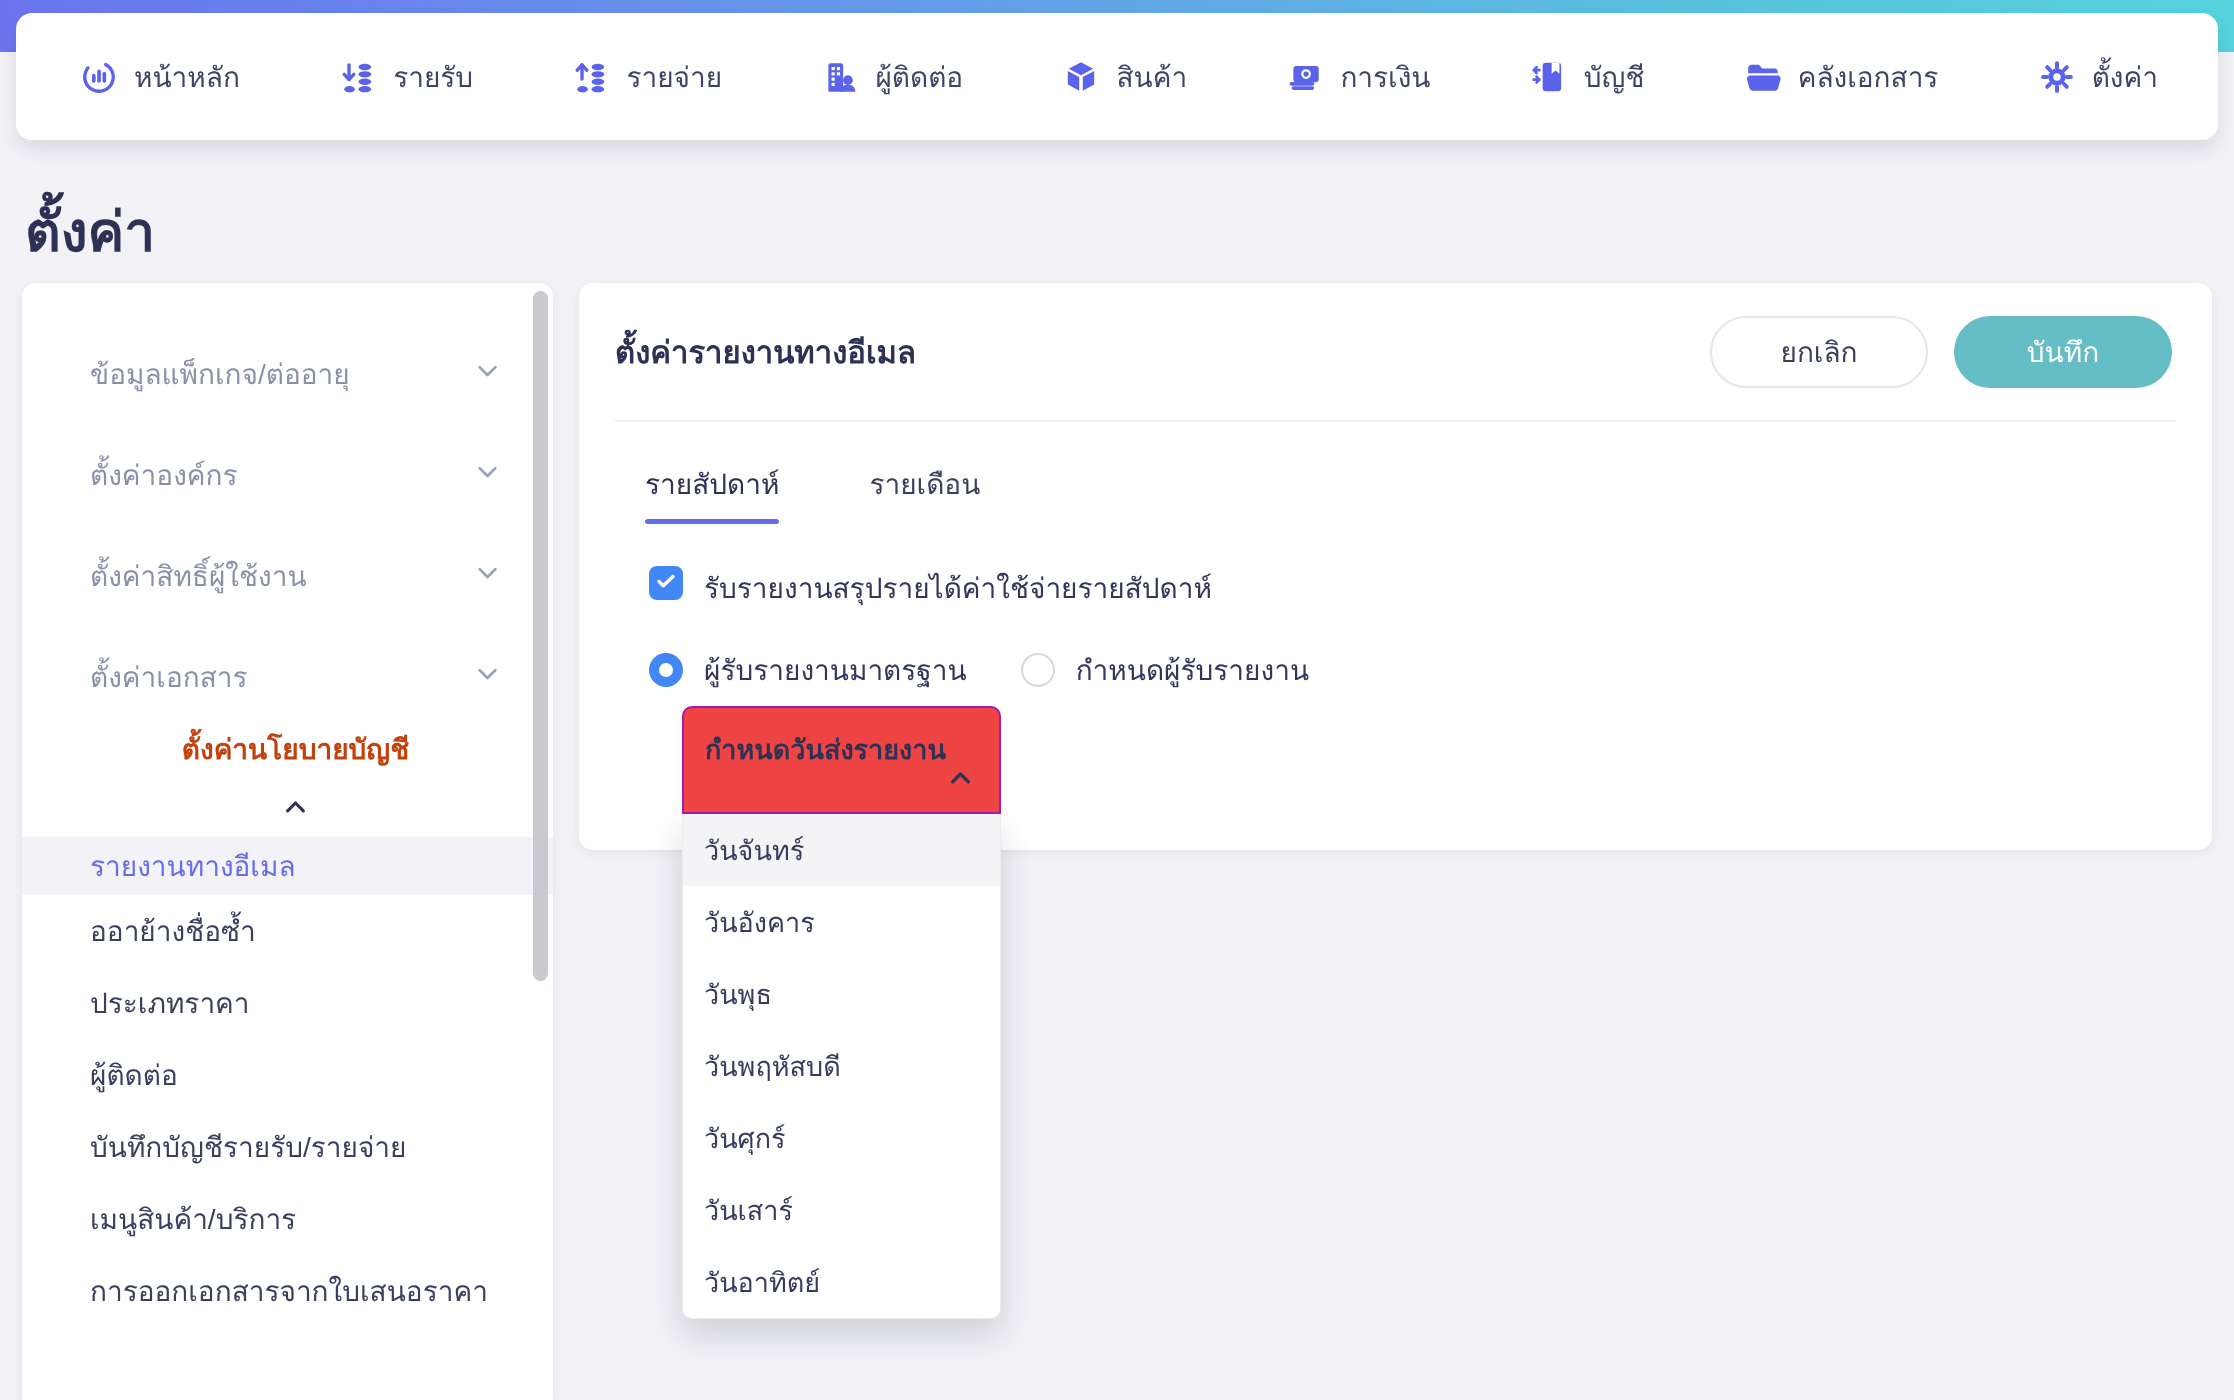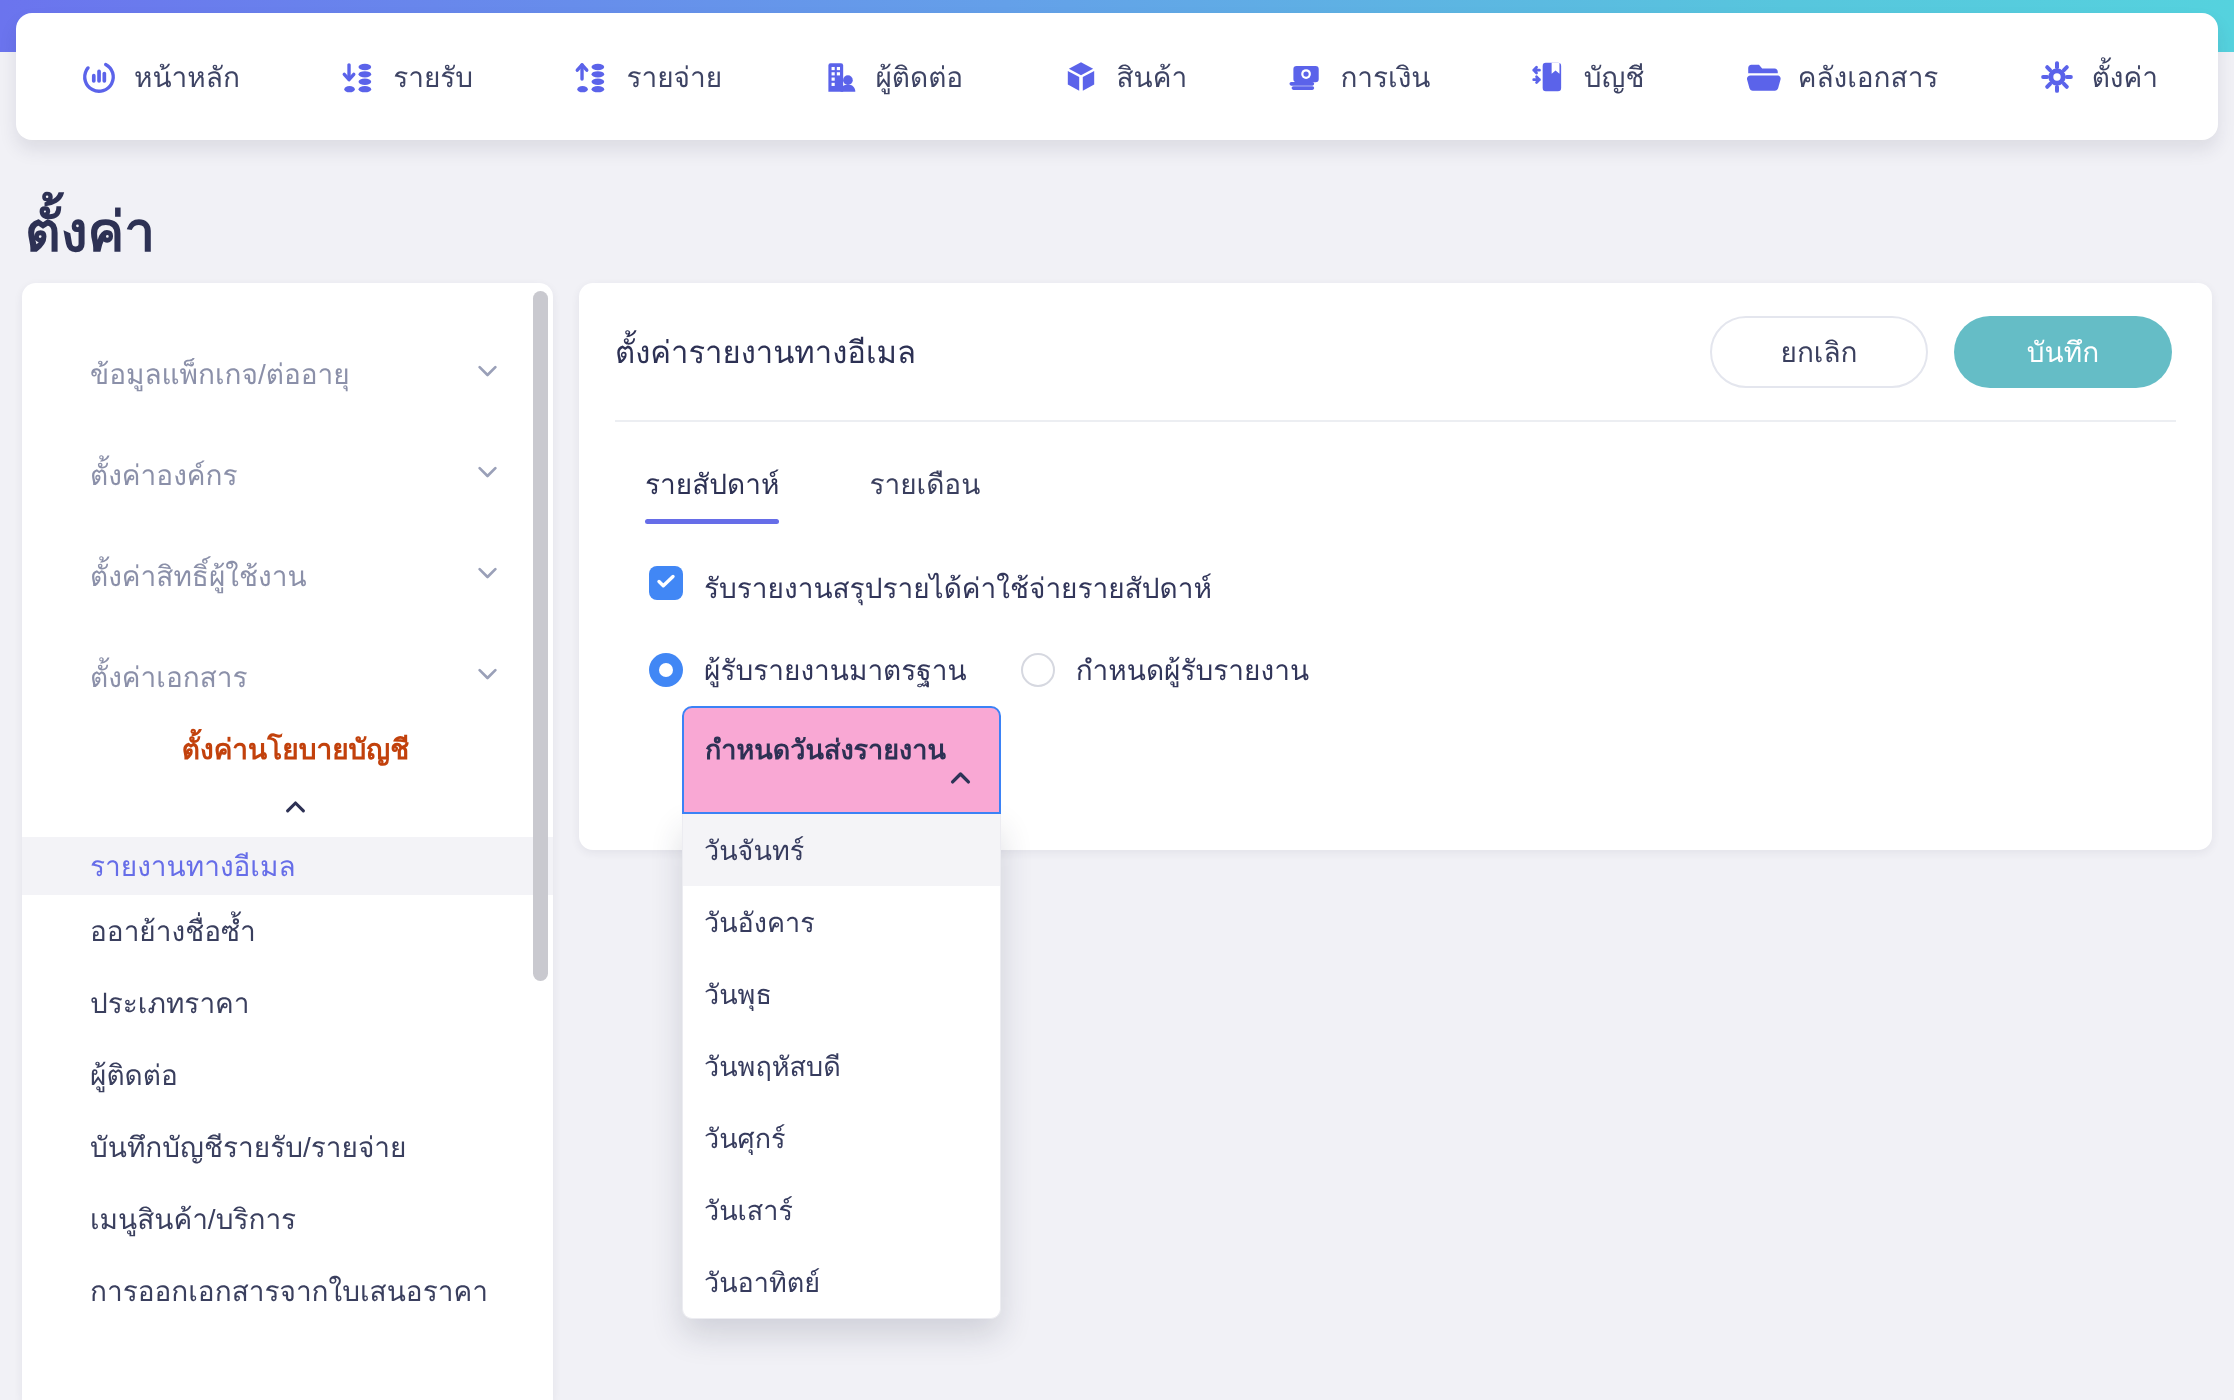--- a/index.html
+++ b/index.html
@@ -31,21 +31,21 @@
   .side-sub.selected { height:58px; margin-top:9px; background:#f3f3f7; color:#666de8; }
   .side-sub.first-after-selected { margin-top:4px; }
   #side-scroll-thumb { position:absolute; right:5px; top:8px; width:15px; height:690px;
     border-radius:8px; background:#c9c9cf; }
 
   
   #main-card { position:absolute; left:579px; top:283px; width:1633px; height:567px;
     background:#fff; border-radius:14px; box-shadow:0 3px 10px rgba(40,44,70,.07); }
   #main-header { height:137px; display:flex; align-items:center; justify-content:space-between;
     padding:0 40px 0 36px; }
-  #main-title { font-size:31px; font-weight:400; color:#2d3154; }
+  #main-title { font-size:31px; font-weight:700; color:#2d3154; }
   #header-buttons { display:flex; align-items:center; }
   .btn { height:72px; min-width:218px; border-radius:36px; font-size:28px; font-weight:500;
     display:flex; align-items:center; justify-content:center; cursor:pointer;
     font-family:"Liberation Sans", sans-serif; }
   #cancel-btn { background:#fff; border:2px solid #e4e6ee; color:#3a3f5e; }
   #save-btn { background:#65bdc6; border:none; color:#fff; margin-left:26px; }
   #main-divider { border-top:2px solid #eceef2; margin:0 36px; }
 
   #tabs-row { display:flex; gap:90px; margin:40px 0 0 66px; }
   .tab { font-size:28px; color:#3a3f5e; cursor:pointer; }
@@ -62,21 +62,21 @@
   .radio-group { display:flex; align-items:center; gap:21px; cursor:pointer; }
   .radio-outer-on { width:34px; height:34px; border-radius:50%; background:#4187f5;
     display:flex; align-items:center; justify-content:center; flex:none; }
   .radio-dot { width:14px; height:14px; border-radius:50%; background:#fff; }
   .radio-outer-off { width:34px; height:34px; border-radius:50%; background:#fff;
     border:2px solid #d6d8e0; flex:none; }
   #radio-custom-group { margin-left:54px; }
 
   
   #day-dropdown { position:absolute; left:103px; top:423px; width:319px; z-index:5; }
-  #day-field { height:108px; background:#f9a8d4; border:2px solid #3b82f6;
+  #day-field { height:108px; background:#ef4444; border:2px solid #a21caf;
     border-radius:10px 10px 0 0; padding:20px 20px 0 21px; position:relative; cursor:pointer; }
   #day-field-label { font-size:27px; font-weight:700; color:#2d3154; }
   #day-chevron { position:absolute; right:25px; bottom:16px; }
   #day-menu { background:#fff; border:1px solid #ececf1; border-top:none;
     border-radius:0 0 10px 10px; box-shadow:0 16px 32px rgba(40,44,70,.16); overflow:hidden; }
   .day-option { height:72px; display:flex; align-items:center; padding-left:21px;
     font-size:27px; color:#373c5e; cursor:pointer; }
   .day-option.highlighted { background:#f4f4f7; }
 </style>
 </head>

